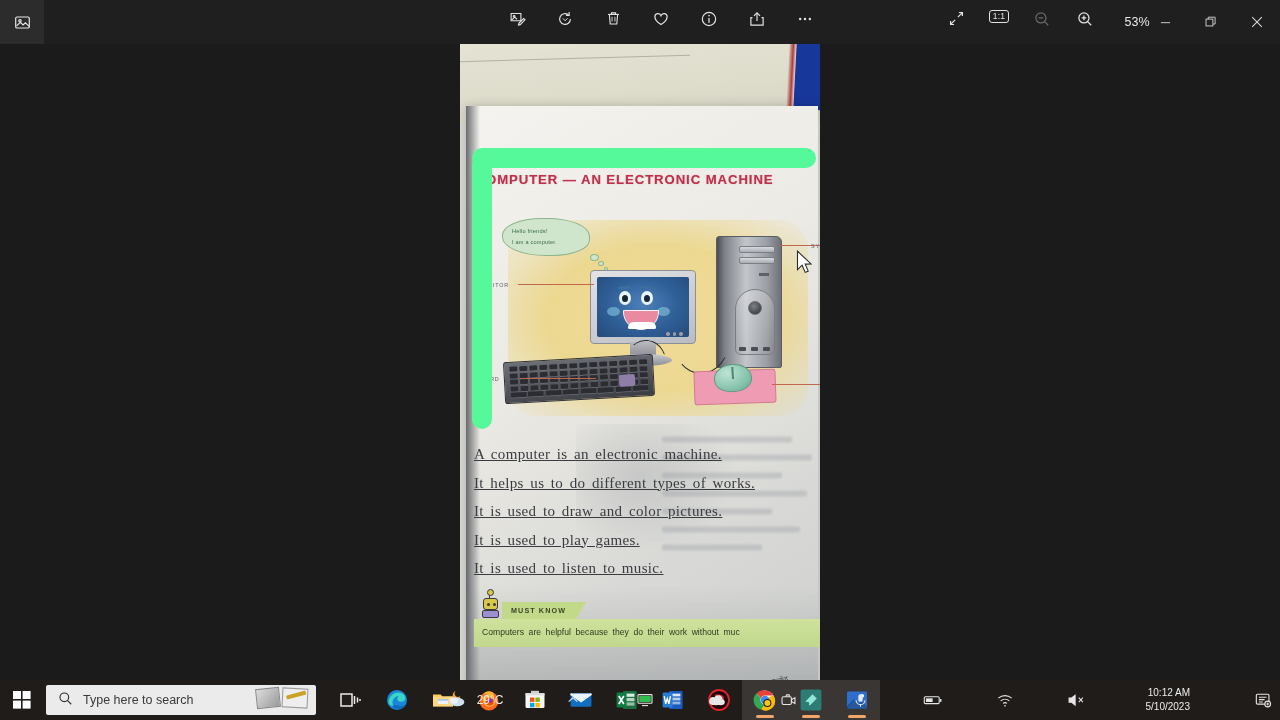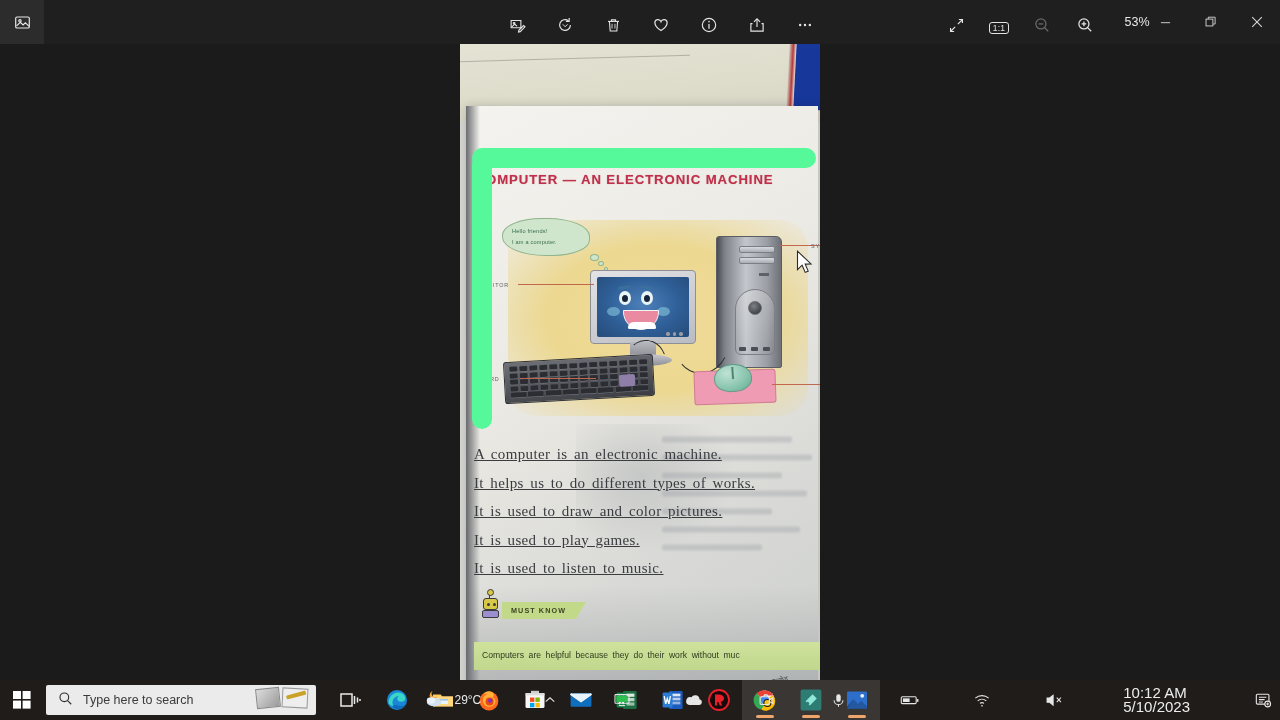--- a/index.html
+++ b/index.html
@@ -24,21 +24,21 @@
   }
   .tb-center{
     position:absolute; left:505px; top:0; height:44px;
     display:flex; align-items:center; gap:24px;
   }
   .tb-right{
     position:absolute; left:944px; top:0; height:44px;
     display:flex; align-items:center; gap:19px;
   }
   .tb-btn{
-    width:24px;height:24px;display:flex;align-items:flex-end;justify-content:center;
+    width:24px;height:24px;display:flex;align-items:flex-start;justify-content:center;
     color:#e4e4e4; cursor:pointer; border-radius:3px;
   }
   .tb-btn.dim{ color:#6a6a6a; }
   .zoom-pct{ color:#e8e8e8; font-size:12.5px; width:42px; text-align:center; }
   .wincontrols{
     position:absolute; right:0; top:0; height:44px; display:flex; align-items:center;
   }
   .wc{
     width:46px;height:44px;display:flex;align-items:center;justify-content:center;
     color:#d8d8d8; cursor:pointer;
@@ -220,21 +220,20 @@
     position:absolute; left:28px; top:0; width:84px; height:17px;
     background:#c3d98a; border-radius:0 0 0 0;
     clip-path: polygon(0 0, 100% 0, 88% 100%, 0 100%);
     color:#3b4423; font-size:7.2px; font-weight:bold; letter-spacing:1.1px;
     display:flex; align-items:center; padding-left:9px;
     font-family:"Liberation Sans",sans-serif;
   }
   .mk-bar{
     position:absolute; left:0; top:17px; width:376px; height:28px;
     background:linear-gradient(180deg,#cfe29c,#c0d78c);
-    margin-top:23px;
   }
   .mk-bar span{
     display:block; padding:8px 0 0 8px; color:#2f3a1e; font-size:8.6px;
     word-spacing:2.2px; white-space:nowrap; font-family:"Liberation Sans",sans-serif;
   }
   .robot{
     position:absolute; left:4px; top:-8px; width:24px; height:26px;
   }
   .robot .head{ position:absolute; left:5px; top:4px; width:15px; height:12px; background:#d8c84a; border:1.2px solid #3b3b3b; border-radius:3px; }
   .robot .ant{ position:absolute; left:11px; top:-2px; width:1.4px; height:7px; background:#3b3b3b; }
@@ -292,21 +291,21 @@
   .tray{
     position:absolute; right:0; bottom:0; height:40px; display:flex; align-items:center;gap:46px;
   }
   .weather{ display:flex; align-items:center; gap:7px; padding:0 10px 0 6px; cursor:pointer; }
   .weather .t{ color:#eaeaea; font-size:12px; }
   .tray-ico{
     width:26px;height:40px;display:flex;align-items:center;justify-content:center;
     color:#e6e6e6; cursor:pointer;
   }
   .clock{
-    color:#ededed; font-size:15px; line-height:14px; text-align:left;
+    color:#ededed; font-size:10px; line-height:14px; text-align:right;
     padding:0 10px; cursor:pointer; white-space:nowrap;
   }
   .notif{ width:34px;height:40px;display:flex;align-items:center;justify-content:center;color:#e6e6e6;cursor:pointer; }
 </style>
 </head>
 <body>
 
 <div id="app">
 
   <div id="titlebar">

